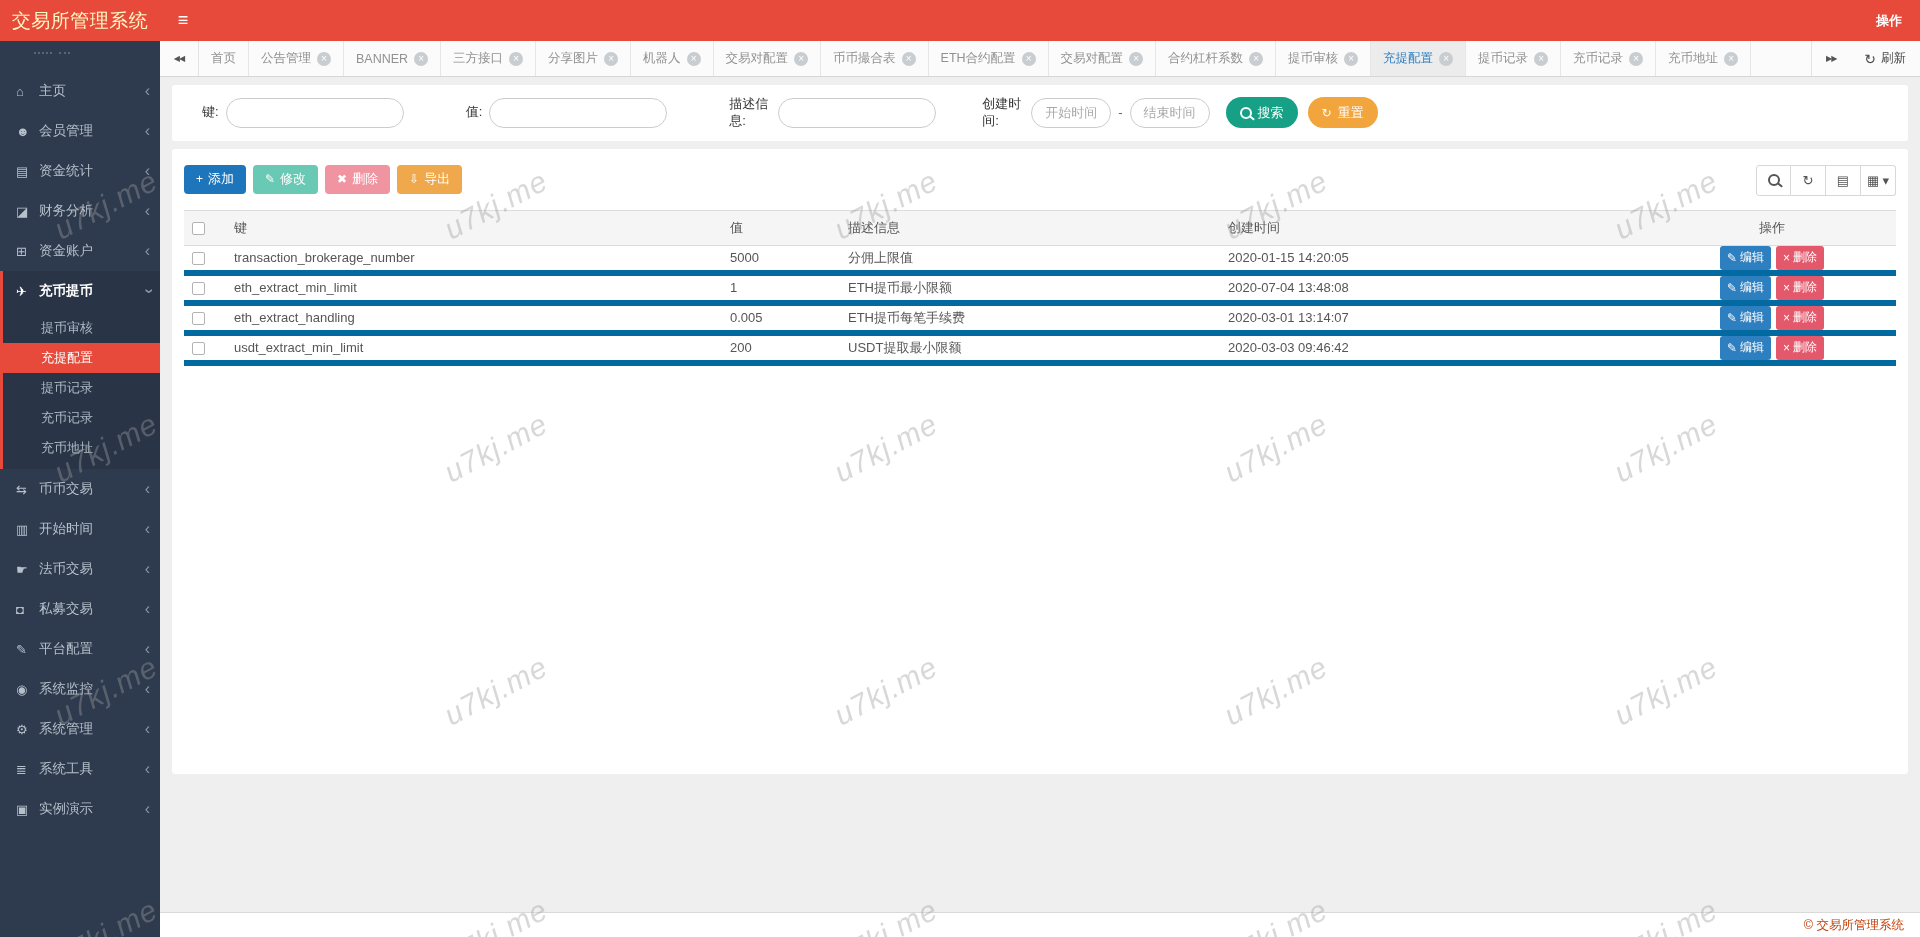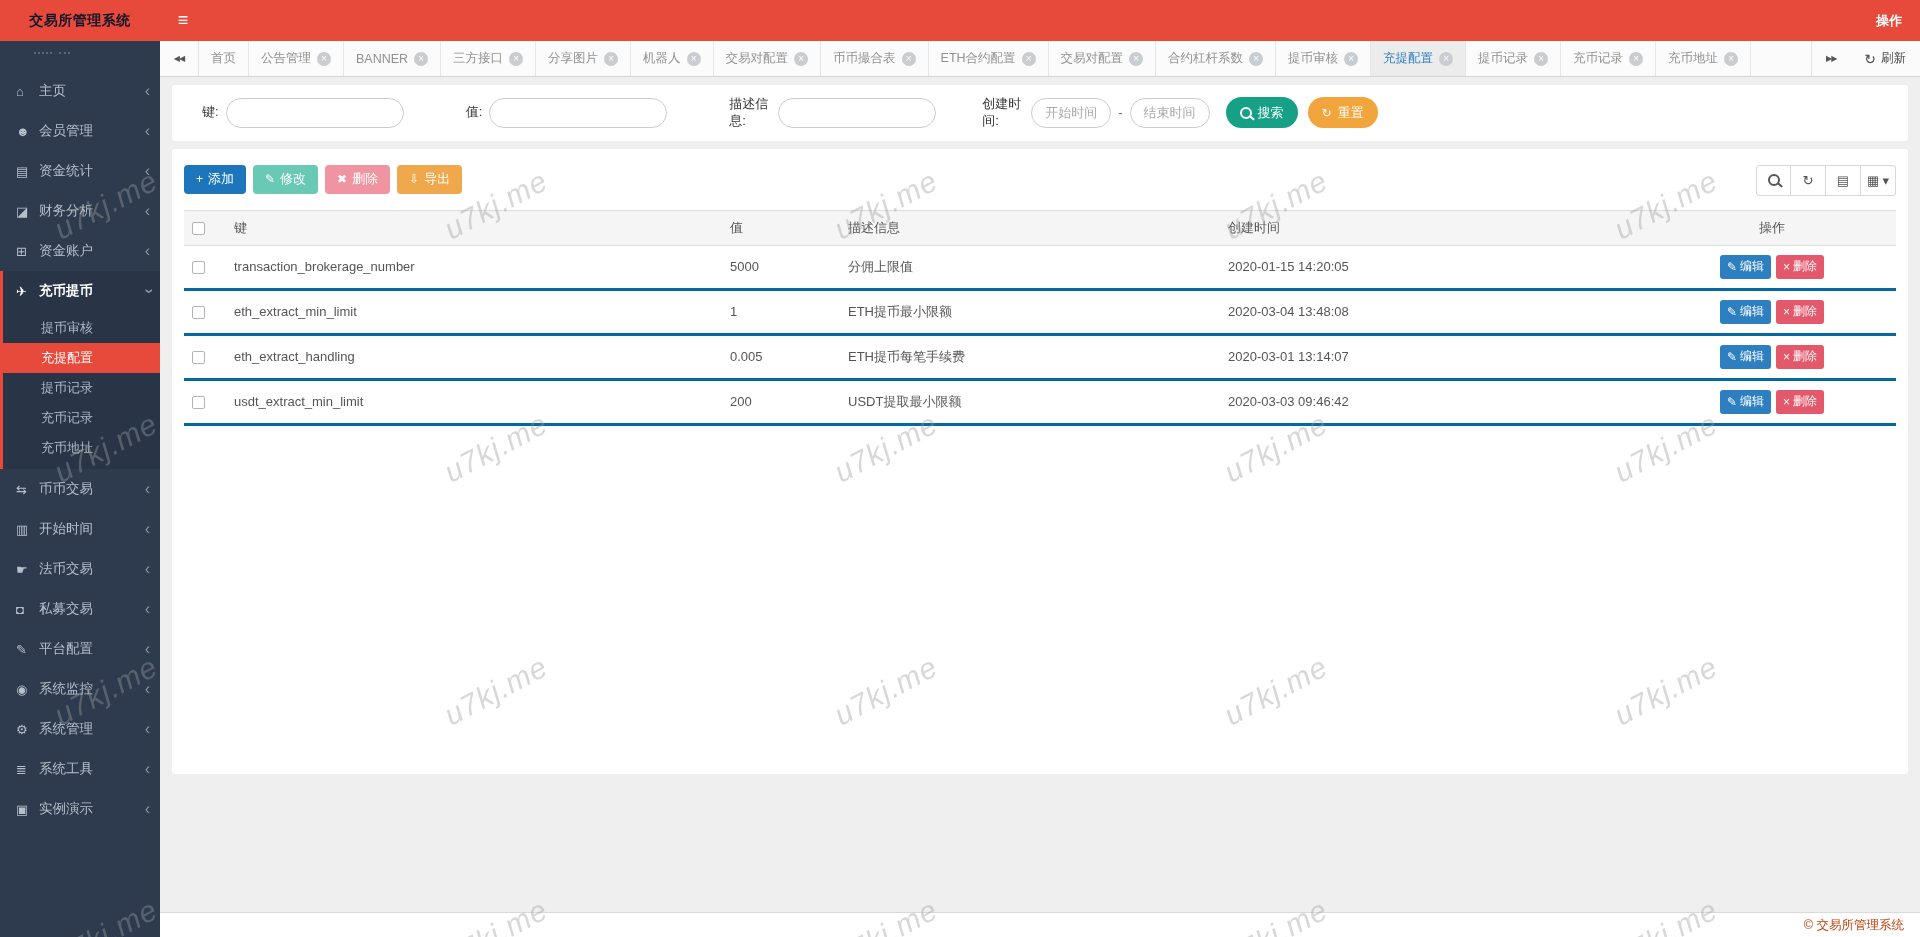--- a/index.html
+++ b/index.html
@@ -1,21 +1,21 @@
 <!DOCTYPE html>
 <html><head>
 <meta charset="utf-8">
 <style>
   html,body{margin:0;padding:0}
   body{width:1920px;height:937px;overflow:hidden;background:#efefef;
        font-family:"Liberation Sans","DejaVu Sans",sans-serif;}
 
   
   .topbar{height:41px;background:#e7493a;display:flex;align-items:stretch;position:relative;z-index:3}
-  .brand{width:160px;display:flex;align-items:center;justify-content:center;color:#0f172a;font-size:14px;font-weight:bold;letter-spacing:.5px}
+  .brand{width:160px;display:flex;align-items:center;justify-content:center;color:#fef9c3;font-size:19px;font-weight:normal;letter-spacing:.5px}
   .hamburger{width:46px;display:flex;align-items:center;justify-content:center;color:#fff;font-size:18px;cursor:pointer}
   .topbar-spacer{flex:1}
   .topbar-action{display:flex;align-items:center;padding:0 18px;color:#fff;font-size:13px;font-weight:bold;cursor:pointer}
 
   
   .layout{display:flex;height:896px}
   .sidebar{width:160px;background:#2e3a4d;flex:none;position:relative;z-index:2}
   .sidebar-dots{height:24px;display:flex;align-items:center;gap:7px;padding-left:34px}
   .dotline{border-bottom:2px dotted #56657a;width:18px}
   .dotline.short{width:11px}
@@ -69,21 +69,21 @@
   .btn-export{background:#efa84b}
   .bicon{font-size:12px;line-height:1}
   .toolbar-spacer{flex:1}
   .tool-group{display:flex}
   .tool-btn{min-width:35px;height:31px;background:#fff;border:1px solid #d8d8d8;border-left:none;display:flex;align-items:center;justify-content:center;color:#555;font-size:13px;cursor:pointer;gap:3px;box-sizing:border-box;padding:0 6px}
   .tool-btn:first-child{border-left:1px solid #d8d8d8;border-radius:3px 0 0 3px}
   .tool-btn:last-child{border-radius:0 3px 3px 0}
 
   table.grid{width:100%;border-collapse:collapse;font-size:13px;color:#555}
   .grid th{background:#f5f5f5;border-top:1px solid #dcdcdc;border-bottom:1px solid #dcdcdc;padding:8px;text-align:left;font-weight:normal;color:#555}
-  .grid td{border-bottom:3px solid #0369a1;padding:9px 8px;height:22px}
+  .grid td{border-bottom:6px solid #0369a1;padding:0 8px;height:22px}
   .grid th.col-op,.grid td.col-op{text-align:center}
   .cell-actions{display:flex;gap:5px;justify-content:center}
   .btn-xs{height:24px;border:none;border-radius:3px;color:#fff;font-size:12px;display:inline-flex;align-items:center;gap:3px;padding:0 7px;cursor:pointer;font-family:inherit}
   .btn-xs.edit{background:#2e7fc0}
   .btn-xs.del{background:#e4586b}
   .checkbox{appearance:none;-webkit-appearance:none;width:13px;height:13px;border:1px solid #b3b3b3;border-radius:2px;background:#fff;margin:0;vertical-align:middle;cursor:pointer}
   .page-info{margin-top:16px;font-size:13px;color:#666;padding-left:2px}
 
   .footer{height:24px;background:#fff;border-top:1px solid #d9d9d9;display:flex;align-items:center;justify-content:flex-end;padding-right:16px;font-size:12.5px;color:#c2410c}
 
@@ -415,21 +415,21 @@
                       <span>删除</span>
                     </button>
               </div>
                 </td>
             </tr>
             <tr>
               <td><input type="checkbox" class="checkbox" style=""></td>
               <td>eth_extract_min_limit</td>
               <td>1</td>
               <td>ETH提币最小限额</td>
-              <td>2020-03-04 13:48:08</td>
+              <td>2020-07-04 13:48:08</td>
               <td class="col-op">
                   <div class="cell-actions">
                 <button class="btn-xs edit">
                       <span>✎</span>
                       <span>编辑</span>
                     </button>
                 <button class="btn-xs del">
                       <span>×</span>
                       <span>删除</span>
                     </button>

